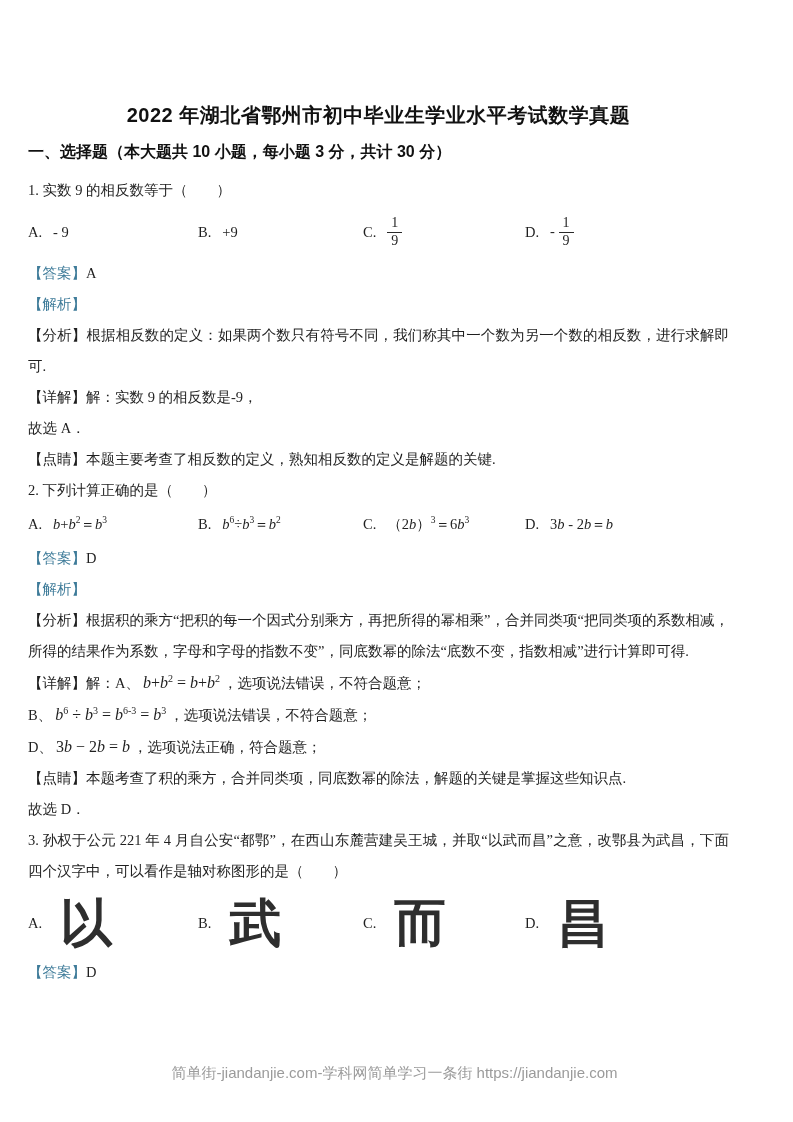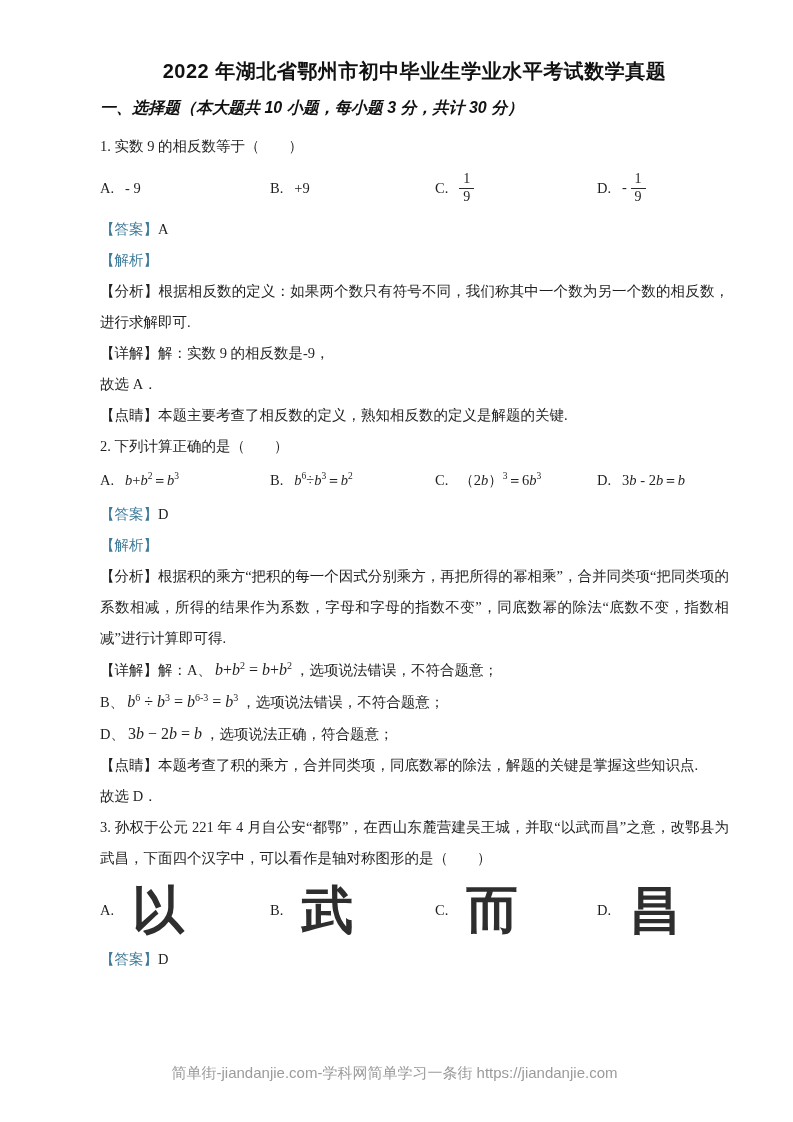--- a/index.html
+++ b/index.html
@@ -4,38 +4,37 @@
 <style>
   * { box-sizing: border-box; }
   html, body { margin: 0; padding: 0; background: #ffffff; }
   body {
     width: 793px; height: 1122px;
     font-family: "Liberation Serif", "DejaVu Serif", serif;
     color: #1f1f1f;
     overflow: hidden;
     position: relative;
   }
-  .page { padding: 58px 64px 0 100px; position: relative; }
+  .page { padding: 58px 64px 0 28px; position: relative; margin-top: 44px; }
 
   h1.title {
     margin: 0 0 13px 0;
     text-align: center;
     font-size: 20px;
     font-weight: 700;
     font-family: "Liberation Sans", "DejaVu Sans", sans-serif;
     letter-spacing: 0.5px;
     color: #111;
   }
   h2.section {
     margin: 0 0 12px 0;
     font-size: 16px;
     font-weight: 700;
     font-family: "Liberation Sans", "DejaVu Sans", sans-serif;
     color: #111;
-    font-style: italic;
   }
   p.line {
     margin: 0;
     font-size: 14.5px;
     line-height: 31px;
   }
   p.just { text-align: justify; }
   .blue { color: #3e7b99; }
 
   .optrow {

